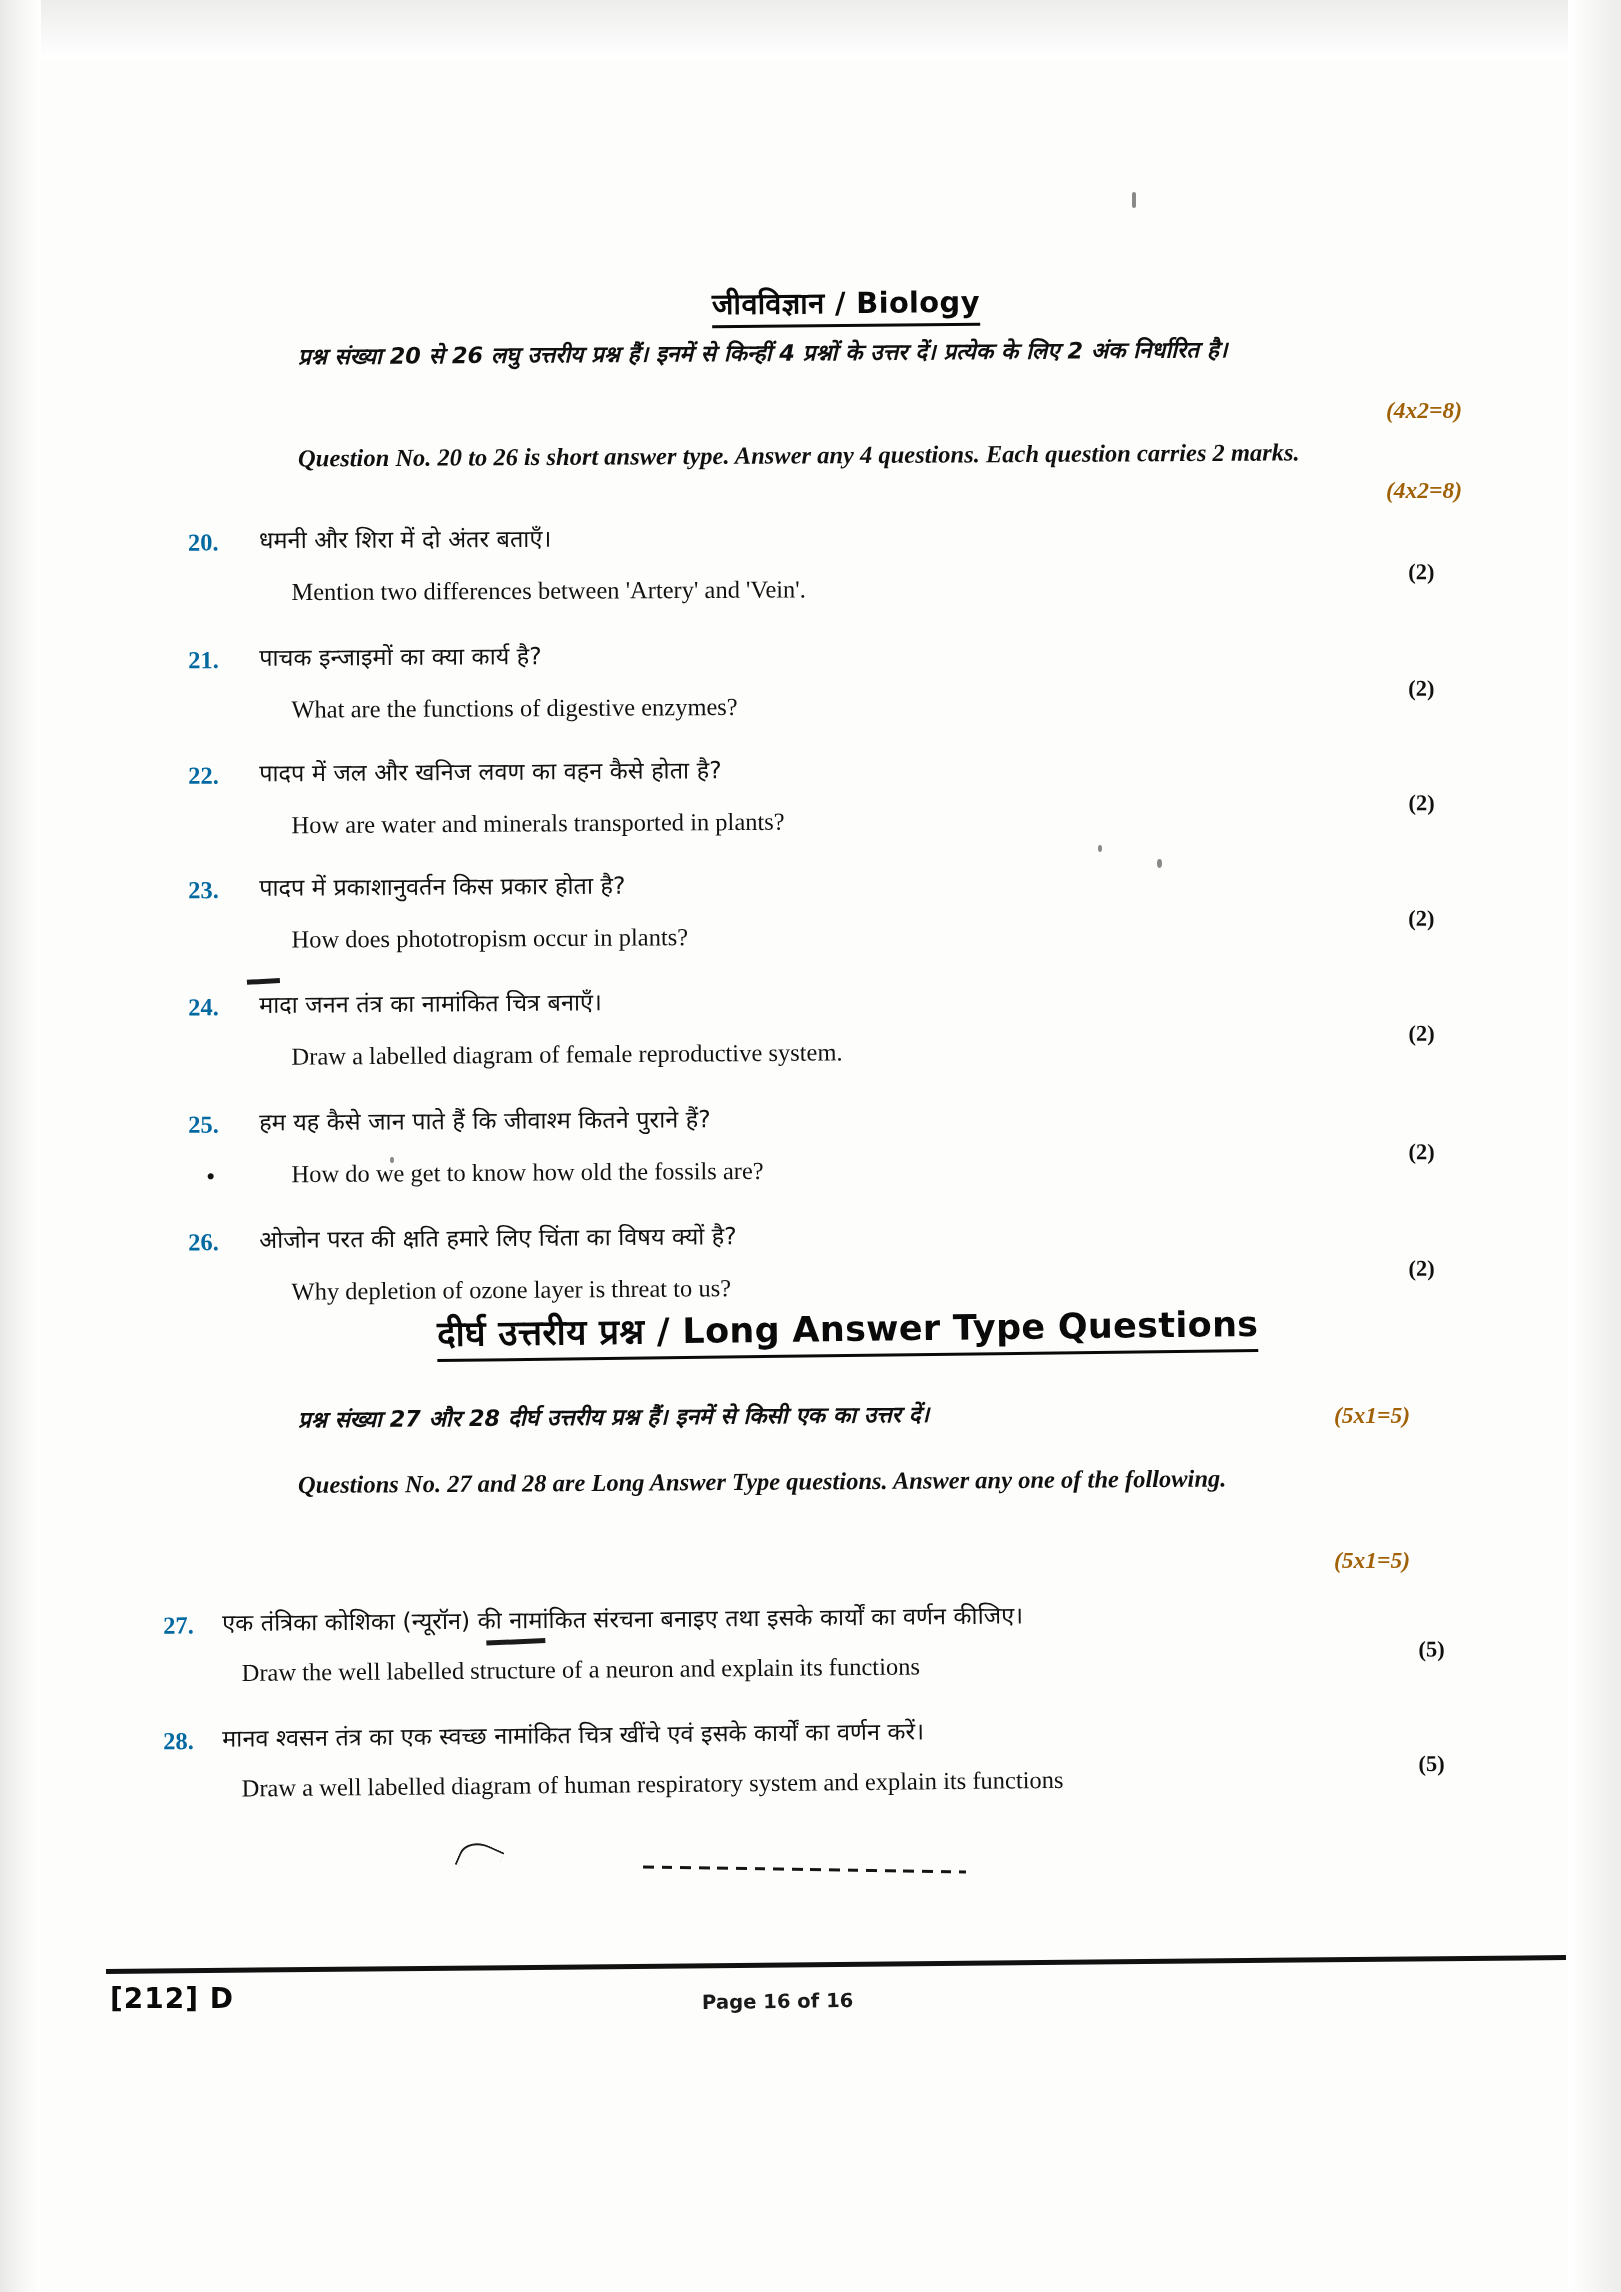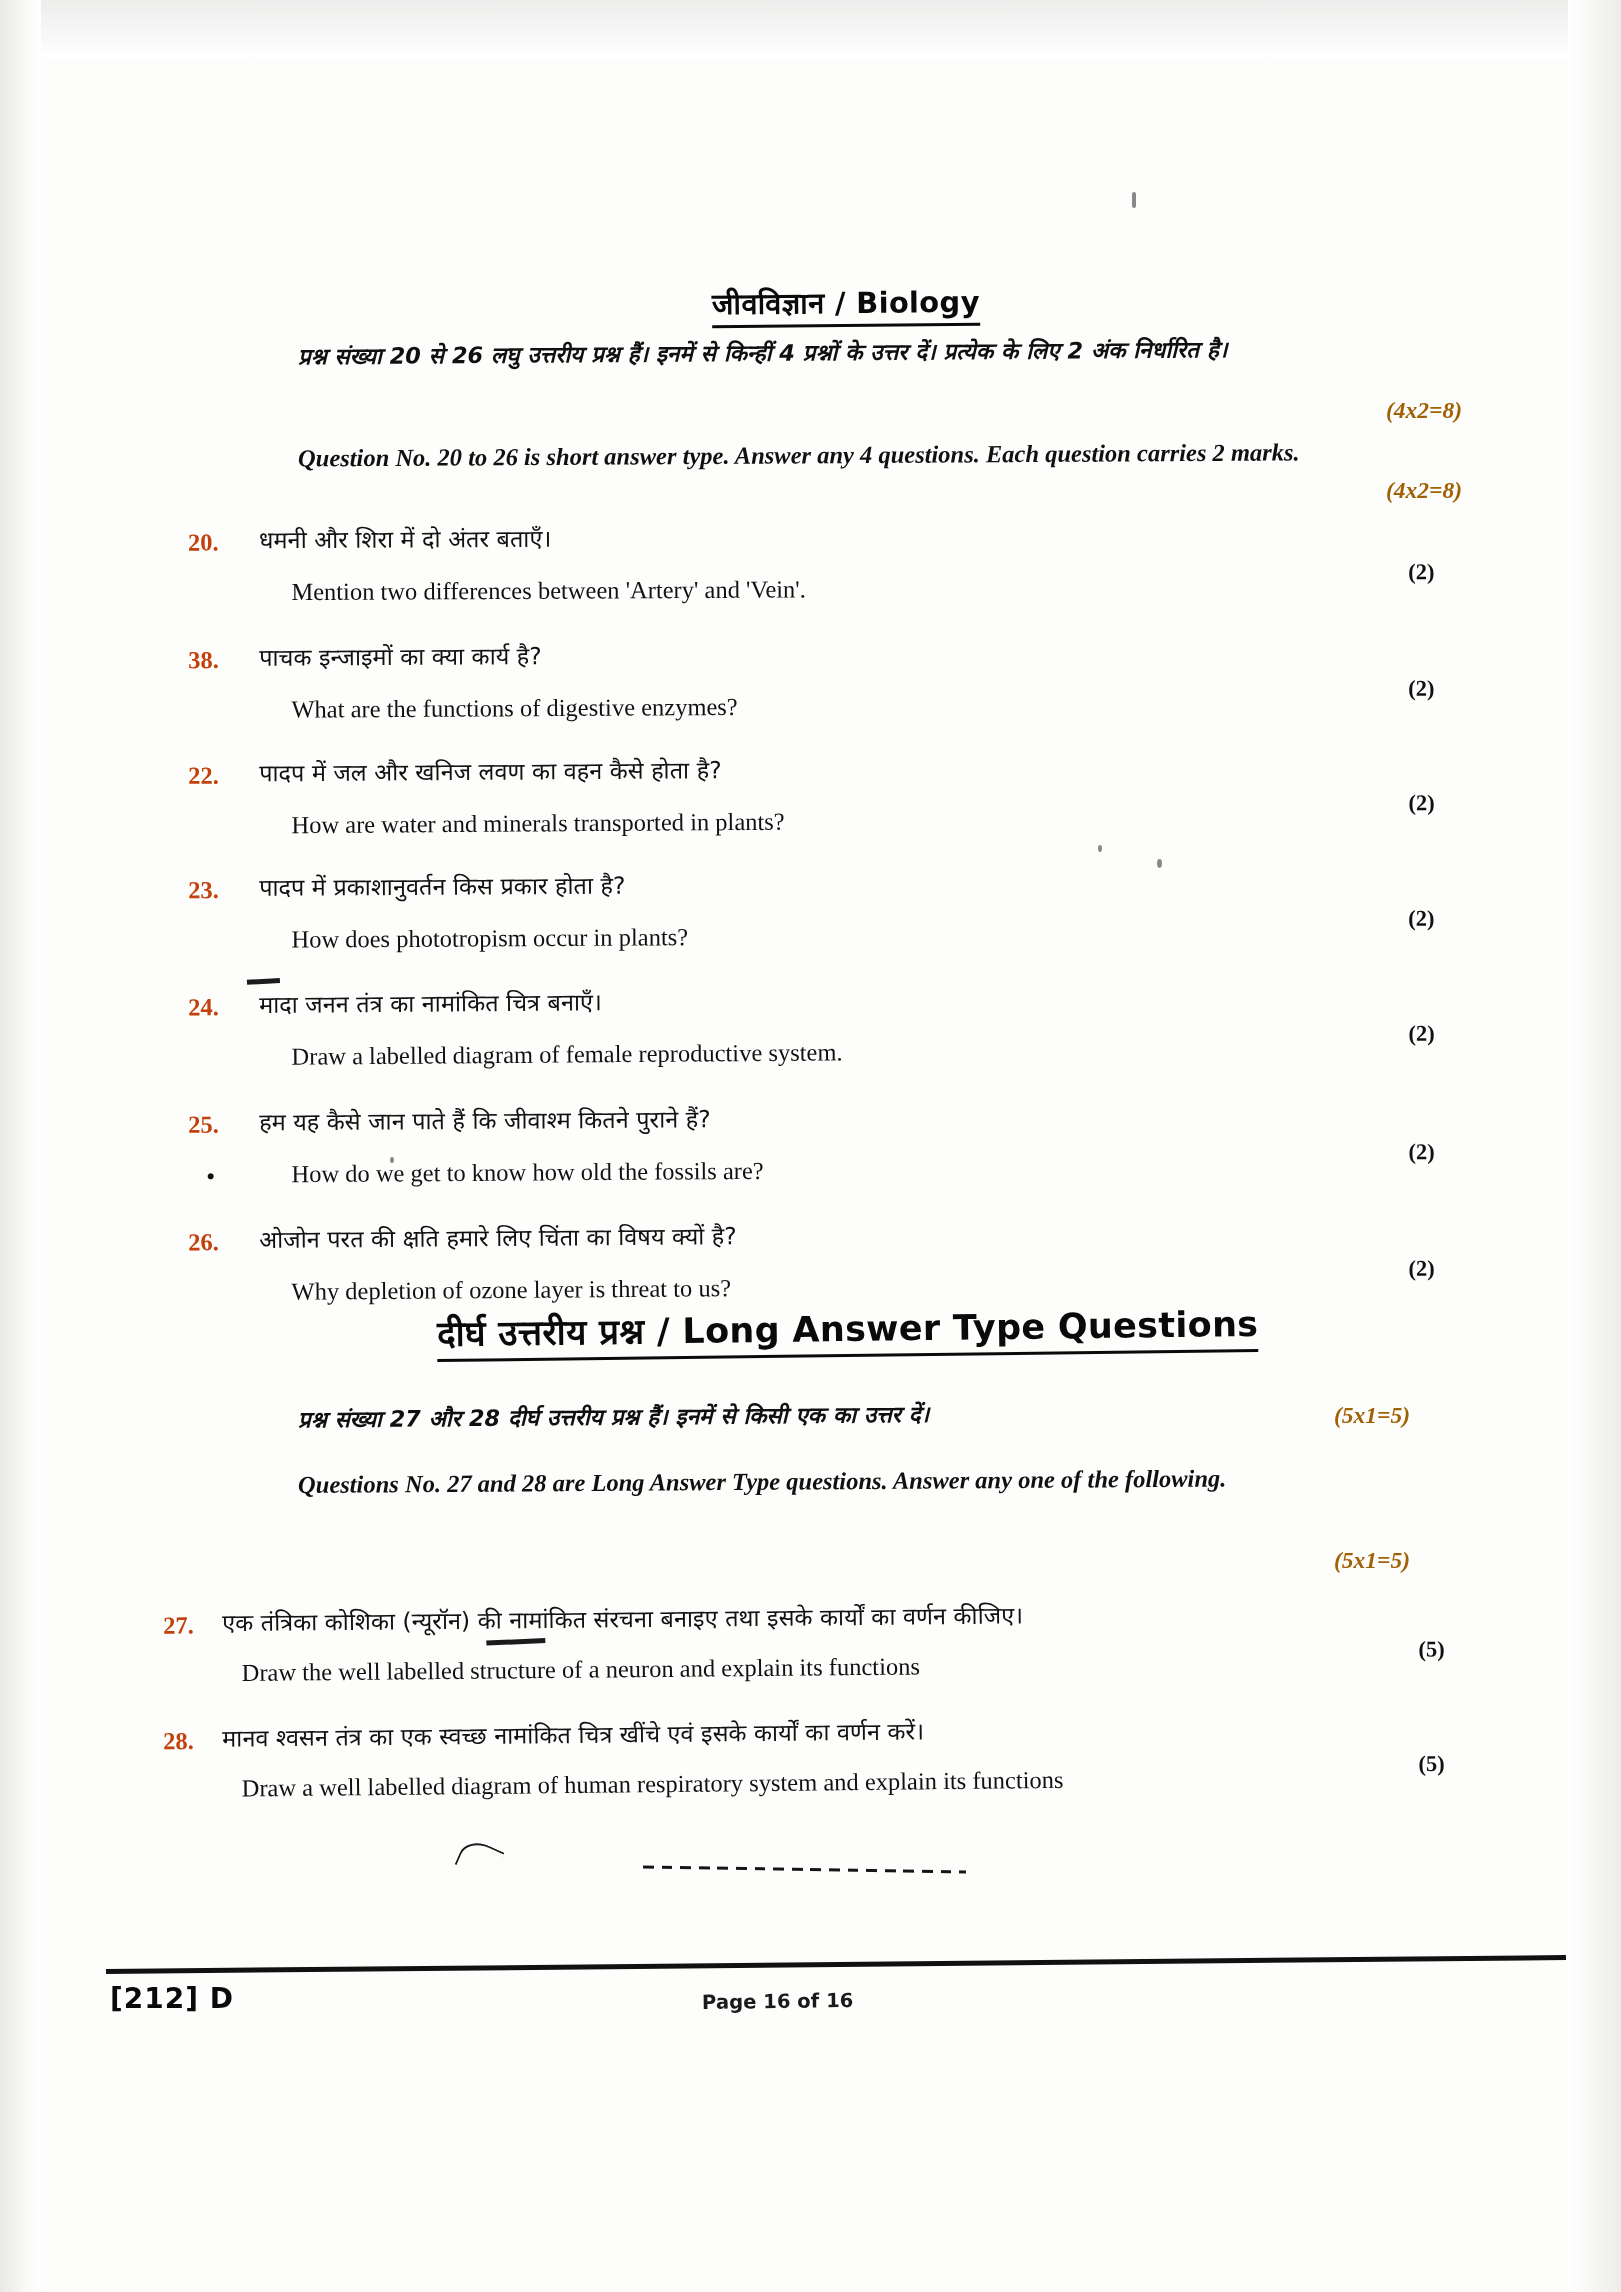--- a/index.html
+++ b/index.html
@@ -128,21 +128,21 @@
   }
   .q-num {
     position: absolute;
     left: 0;
     top: 0;
     width: 57px;
     text-align: left;
     font-family: "Liberation Serif", serif;
     font-weight: bold;
     font-size: 24.5px;
-    color: #c2410c;
+    color: #0369a1;
   }
   .q-hi {
     position: absolute;
     left: 71px;
     top: -2.9px;
     font-family: "DejaVu Sans", sans-serif;
     font-size: 23.5px;
     line-height: 31px;
     color: #111111;
     white-space: nowrap;
@@ -277,21 +277,21 @@
     <div class="marks-inline" id="instr1-en-marks">(4x2=8)</div>
 
     <div class="q" id="q20">
       <div class="q-num">20.</div>
       <div class="q-hi">धमनी और शिरा में दो अंतर बताएँ।</div>
       <div class="q-en">Mention two differences between 'Artery' and 'Vein'.</div>
       <div class="q-marks">(2)</div>
     </div>
 
     <div class="q" id="q21">
-      <div class="q-num">38.</div>
+      <div class="q-num">21.</div>
       <div class="q-hi">पाचक इन्जाइमों का क्या कार्य है?</div>
       <div class="q-en">What are the functions of digestive enzymes?</div>
       <div class="q-marks">(2)</div>
     </div>
 
     <div class="q" id="q22">
       <div class="q-num">22.</div>
       <div class="q-hi">पादप में जल और खनिज लवण का वहन कैसे होता है?</div>
       <div class="q-en">How are water and minerals transported in plants?</div>
       <div class="q-marks">(2)</div>

